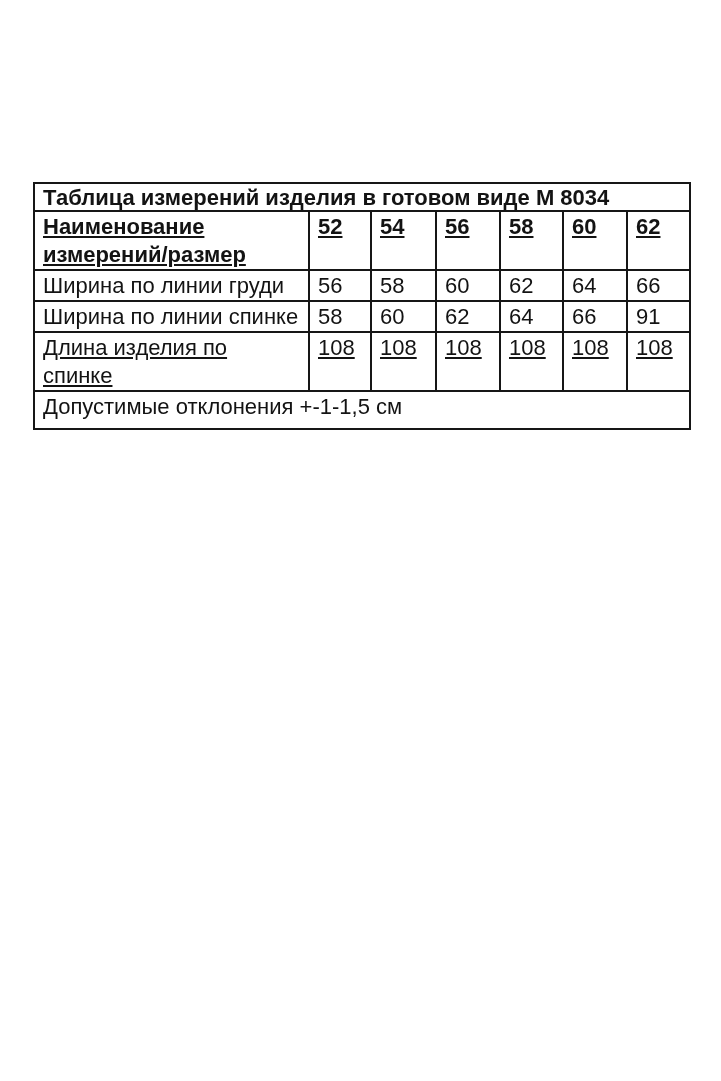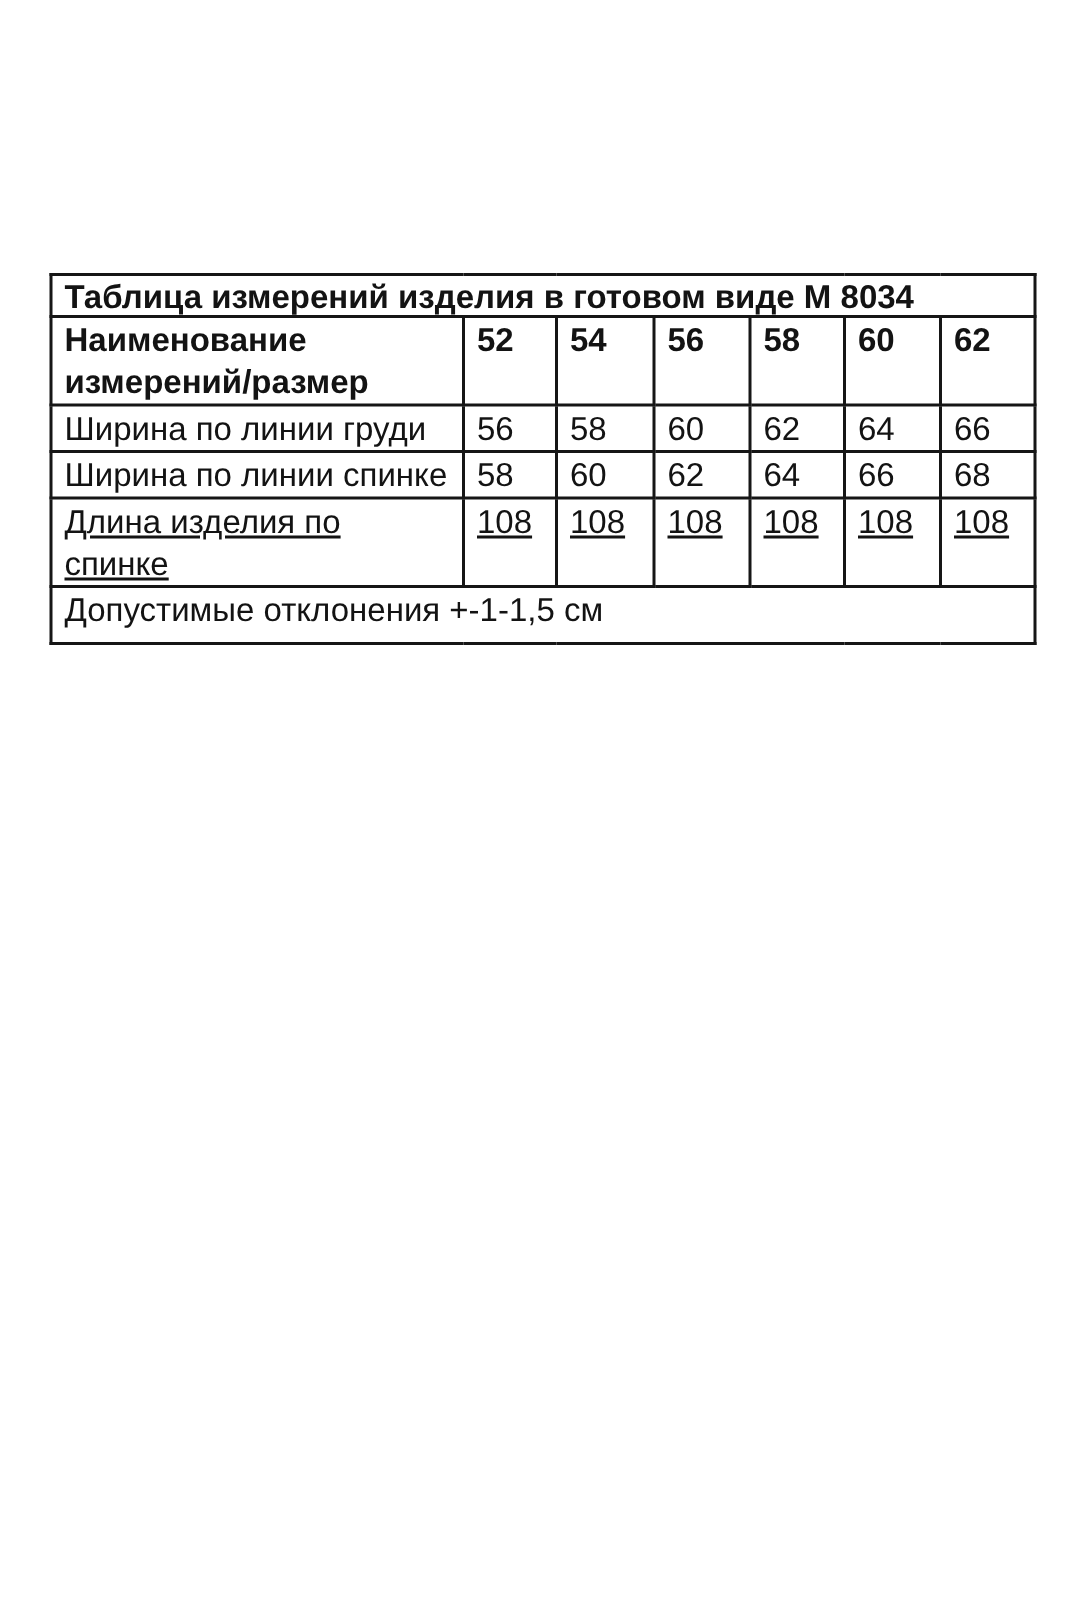--- a/index.html
+++ b/index.html
@@ -24,21 +24,21 @@
     padding: 1px 4px 0 8px;
     font-size: 22px;
     line-height: 28px;
     white-space: pre-line;
     overflow: hidden;
   }
   td.num { padding-left: 12px; }
   .bold { font-weight: bold; }
   tr.r-title  { height: 27px; }
   tr.r-title td { line-height: 25px; }
-  tr.r-header { height: 48px; }
+  tr.r-header { height: 48px; text-decoration: underline; }
   tr.r-single { height: 30px; border-radius: 12px; }
   tr.r-double { height: 59px; text-decoration: underline; }
   tr.r-footer { height: 38px; }
 </style>
 </head>
 <body>
 
 <div class="sheet">
   <table class="size-table">
     <colgroup>
@@ -73,21 +73,21 @@
         <td class="num">64</td>
         <td class="num">66</td>
       </tr>
       <tr class="r-single">
         <td>Ширина по линии спинке</td>
         <td class="num">58</td>
         <td class="num">60</td>
         <td class="num">62</td>
         <td class="num">64</td>
         <td class="num">66</td>
-        <td class="num">68</td>
+        <td class="num">91</td>
       </tr>
       <tr class="r-double">
         <td>Длина изделия по
 спинке</td>
         <td class="num">108</td>
         <td class="num">108</td>
         <td class="num">108</td>
         <td class="num">108</td>
         <td class="num">108</td>
         <td class="num">108</td>

